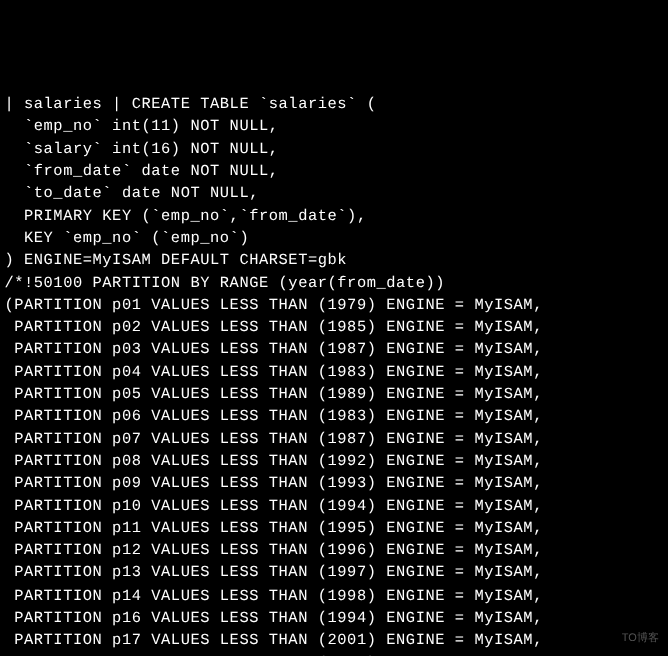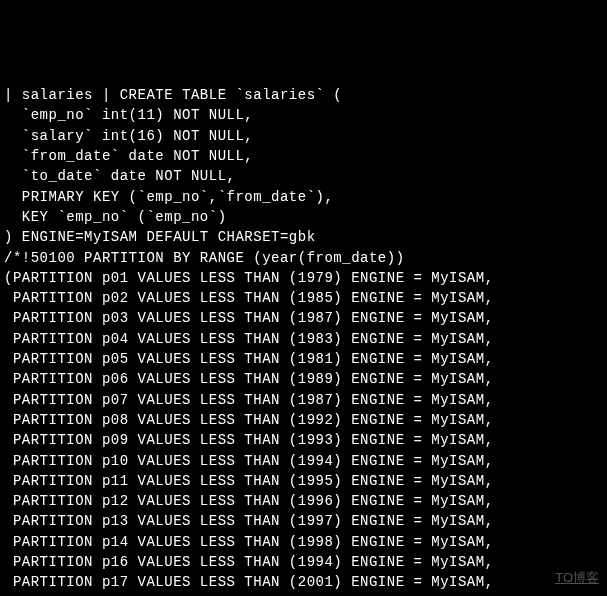--- a/index.html
+++ b/index.html
@@ -18,47 +18,46 @@
       width: 607px;
       height: 596px;
       overflow: hidden;
       letter-spacing: 0.5px;
     }
     .watermark {
       position: absolute;
       bottom: 8px;
       right: 8px;
       color: #888888;
-      font-size: 13px;
+      font-size: 10px;
       opacity: 0.6;
       font-family: sans-serif;
       letter-spacing: normal;
-      text-decoration: underline;
     }
   </style>
 </head>
 <body>
 
 
 
 <div><span>| salaries | CREATE TABLE `salaries` (</span>
 <span>  `emp_no` int(11) NOT NULL,</span>
 <span>  `salary` int(16) NOT NULL,</span>
 <span>  `from_date` date NOT NULL,</span>
 <span>  `to_date` date NOT NULL,</span>
 <span>  PRIMARY KEY (`emp_no`,`from_date`),</span>
 <span>  KEY `emp_no` (`emp_no`)</span>
 <span>) ENGINE=MyISAM DEFAULT CHARSET=gbk</span>
 <span>/*!50100 PARTITION BY RANGE (year(from_date))</span>
 <span>(PARTITION p01 VALUES LESS THAN (1979) ENGINE = MyISAM,</span>
 <span> PARTITION p02 VALUES LESS THAN (1985) ENGINE = MyISAM,</span>
 <span> PARTITION p03 VALUES LESS THAN (1987) ENGINE = MyISAM,</span>
 <span> PARTITION p04 VALUES LESS THAN (1983) ENGINE = MyISAM,</span>
-<span> PARTITION p05 VALUES LESS THAN (1981) ENGINE = MyISAM,</span>
-<span> PARTITION p06 VALUES LESS THAN (1989) ENGINE = MyISAM,</span>
+<span> PARTITION p05 VALUES LESS THAN (1989) ENGINE = MyISAM,</span>
+<span> PARTITION p06 VALUES LESS THAN (1983) ENGINE = MyISAM,</span>
 <span> PARTITION p07 VALUES LESS THAN (1987) ENGINE = MyISAM,</span>
 <span> PARTITION p08 VALUES LESS THAN (1992) ENGINE = MyISAM,</span>
 <span> PARTITION p09 VALUES LESS THAN (1993) ENGINE = MyISAM,</span>
 <span> PARTITION p10 VALUES LESS THAN (1994) ENGINE = MyISAM,</span>
 <span> PARTITION p11 VALUES LESS THAN (1995) ENGINE = MyISAM,</span>
 <span> PARTITION p12 VALUES LESS THAN (1996) ENGINE = MyISAM,</span>
 <span> PARTITION p13 VALUES LESS THAN (1997) ENGINE = MyISAM,</span>
 <span> PARTITION p14 VALUES LESS THAN (1998) ENGINE = MyISAM,</span>
 <span> PARTITION p16 VALUES LESS THAN (1994) ENGINE = MyISAM,</span>
 <span> PARTITION p17 VALUES LESS THAN (2001) ENGINE = MyISAM,</span>

